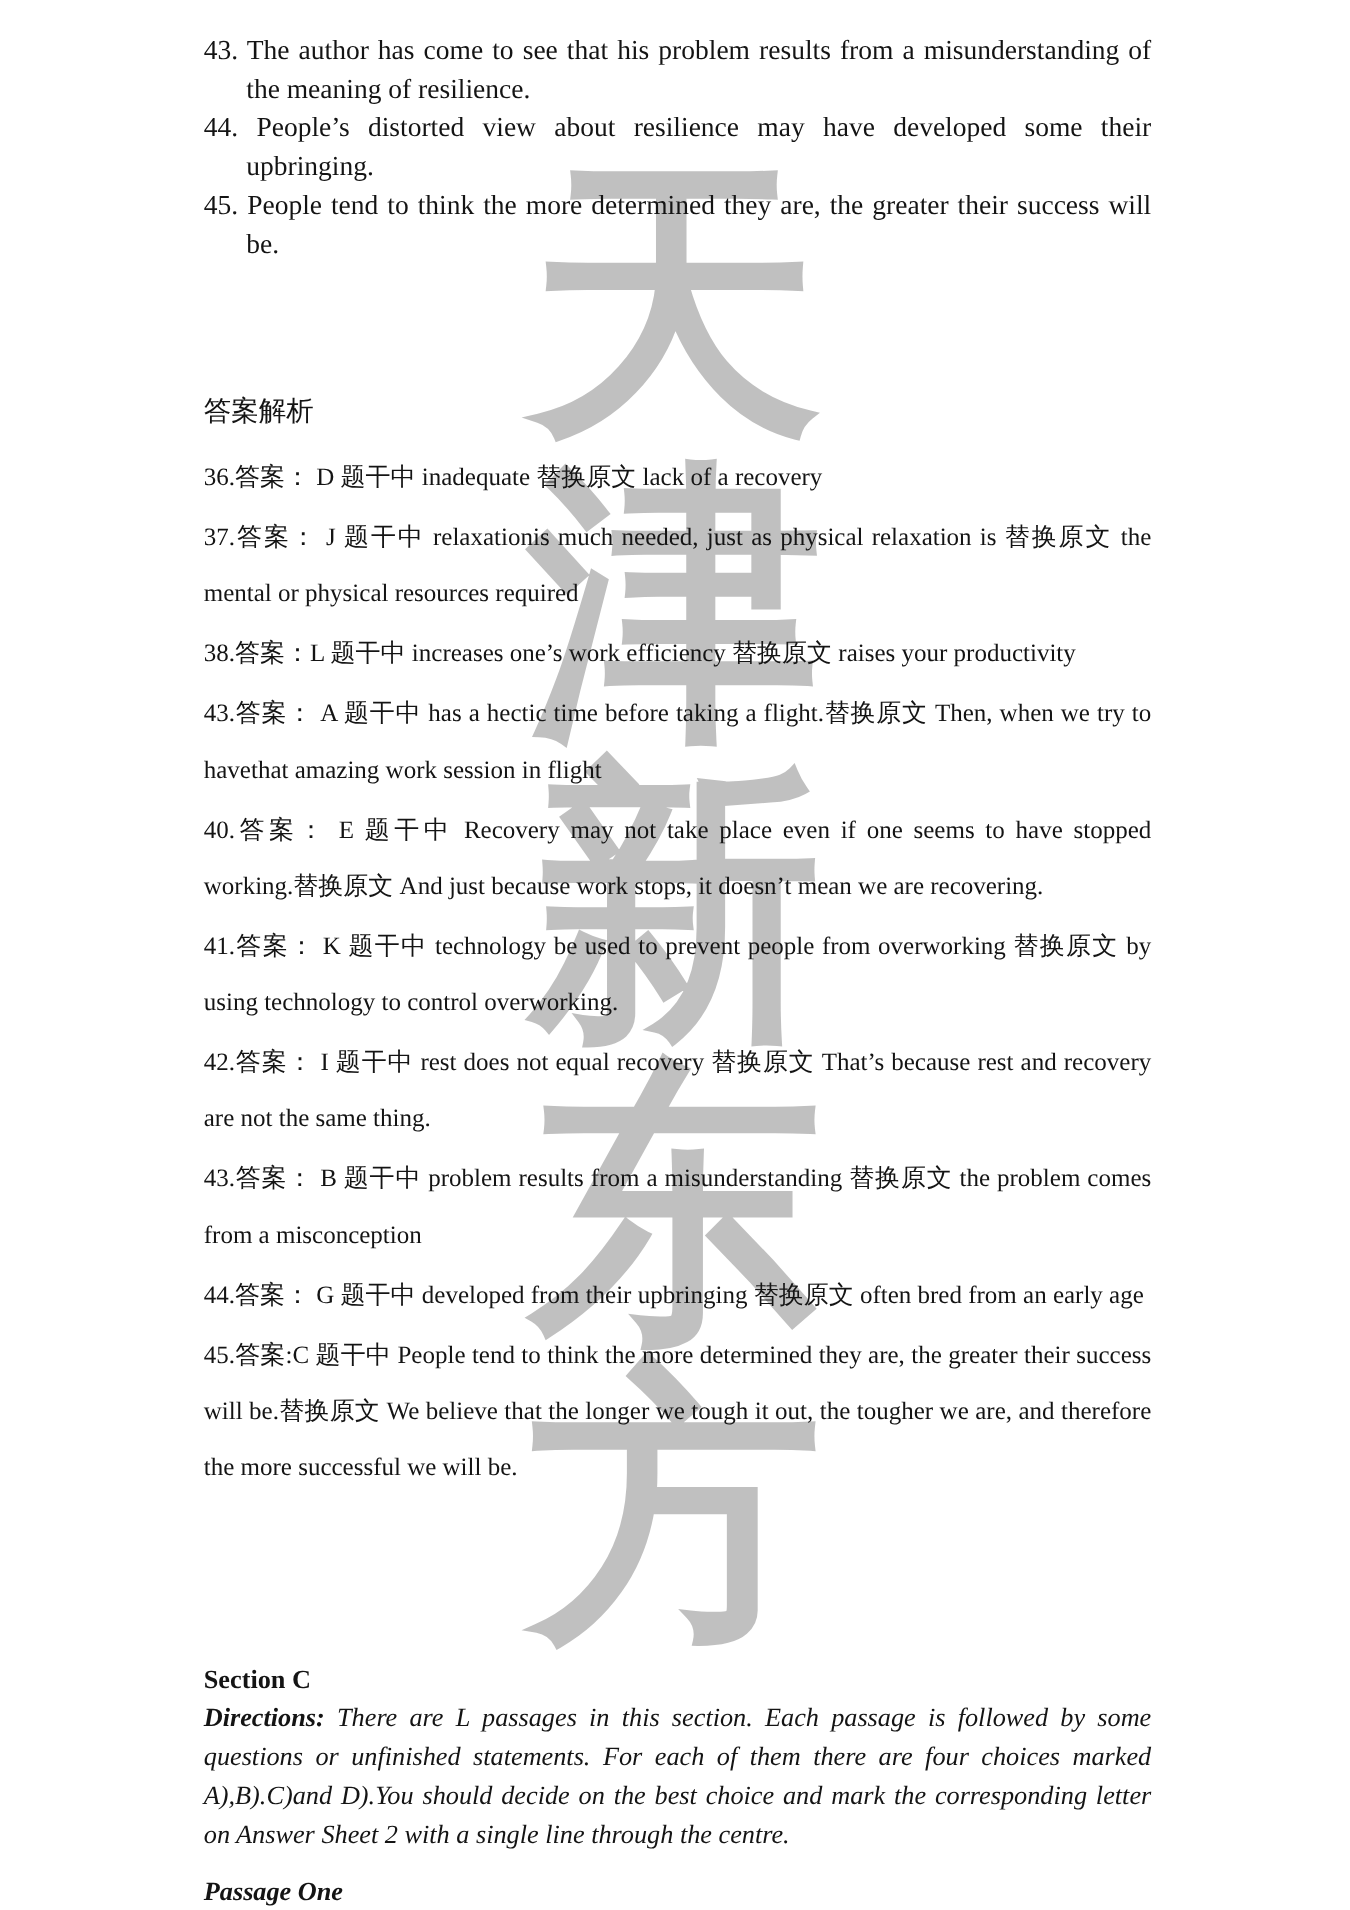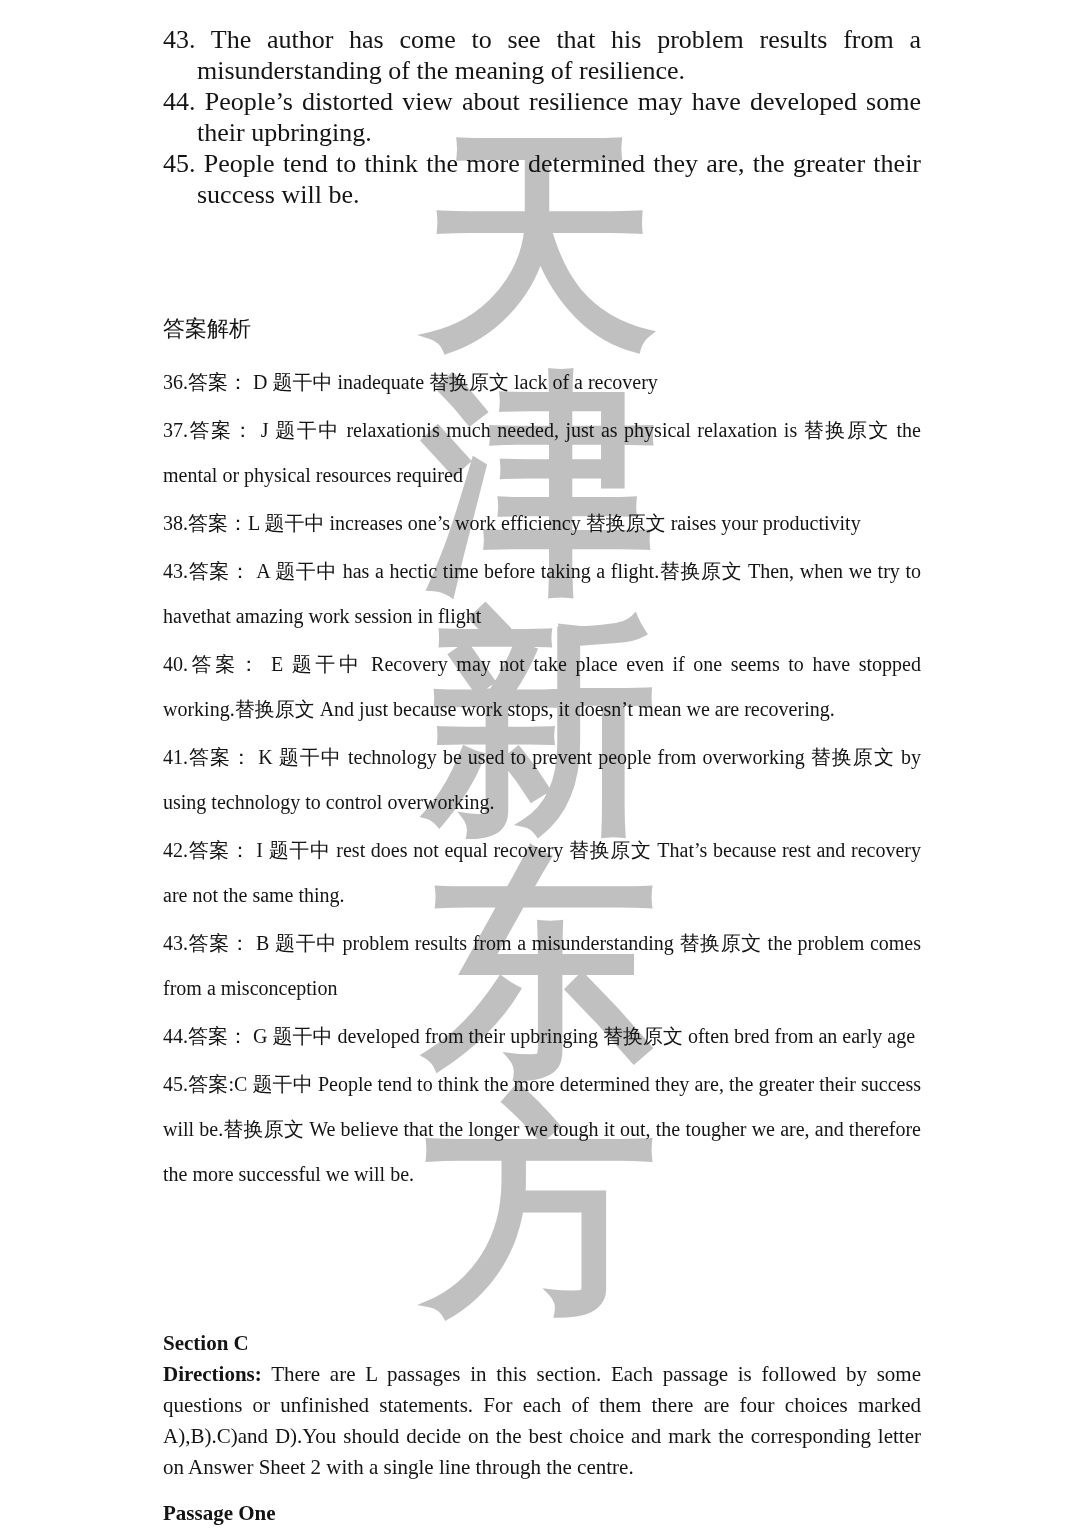--- a/index.html
+++ b/index.html
@@ -30,21 +30,21 @@
     user-select: none;
   }
   .content {
     position: absolute;
     left: 163px;
     width: 758px;
     z-index: 1;
   }
   .top-questions {
     top: 24px;
-    font-size: 26px;
+    font-size: 22px;
     line-height: 31px;
     text-align: justify;
   }
   .q {
     padding-left: 34px;
     text-indent: -34px;
   }
   .qnum { }
   .analysis-heading {
     top: 314px;
@@ -57,23 +57,23 @@
     line-height: 45px;
     text-align: justify;
   }
   .answer { margin: 0 0 3px 0; }
   .section-c {
     top: 1328px;
     font-size: 21px;
     line-height: 31px;
   }
   .section-heading { font-weight: bold; }
-  .directions { text-align: justify; }
+  .directions { text-align: justify; font-style: italic; }
   .directions-label { font-weight: bold; }
-  .passage-heading { font-weight: bold; margin-top: 15px; }
+  .passage-heading { font-weight: bold; margin-top: 15px; font-style: italic; }
 </style>
 </head>
 <body>
 
 <div class="watermark">
   <span>天</span>
   <span>津</span>
   <span>新</span>
   <span>东</span>
   <span>方</span>

